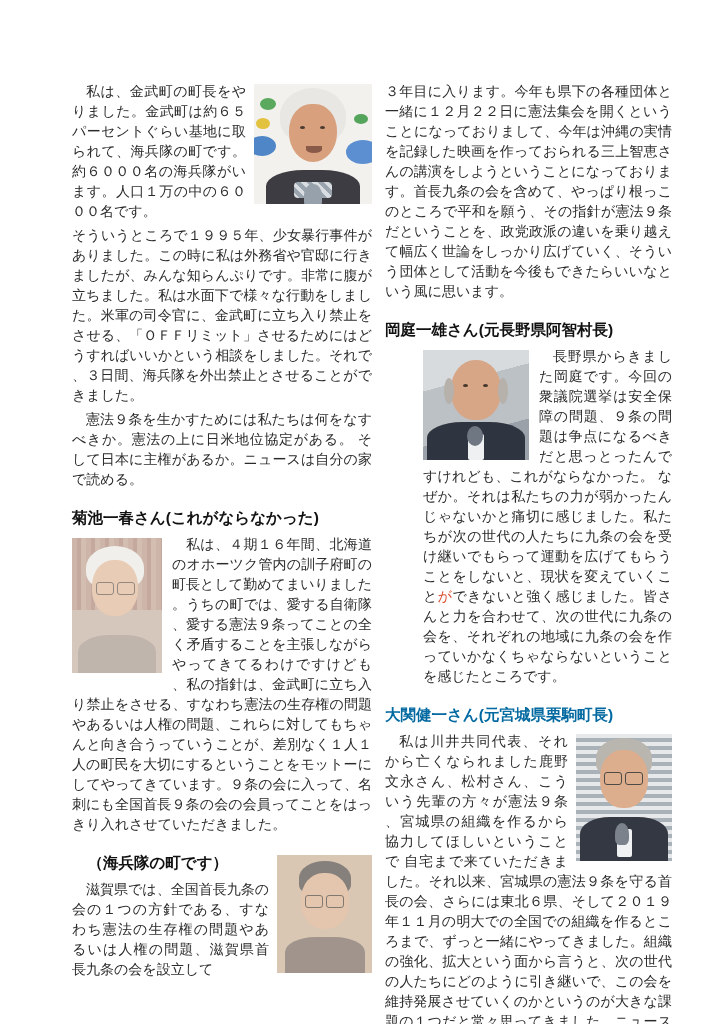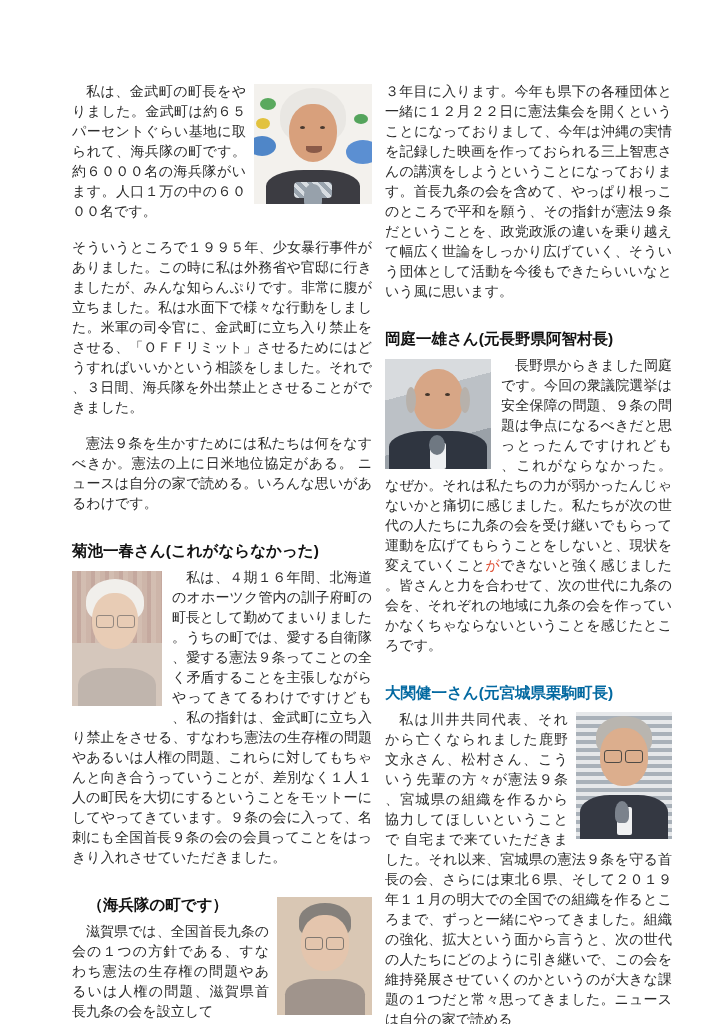--- a/index.html
+++ b/index.html
@@ -5,23 +5,23 @@
   html,body{margin:0;padding:0;background:#e8e8e8;}
   .page{position:relative;width:724px;height:1024px;background:#ffffff;overflow:hidden;
         box-sizing:border-box;padding:82px 52px 0 72px;}
   .cols{display:flex;gap:13px;}
   .col{box-sizing:border-box;}
   .col.left{width:300px;}
   .col.right{width:287px;}
   p.body{margin:0;font-family:"Liberation Serif","DejaVu Serif",serif;
          font-size:14px;line-height:20px;color:#2b2b2b;text-align:justify;
          overflow-wrap:anywhere;line-break:anywhere;}
-  p.body + p.body{margin-top:16px;}
+  p.body + p.body{margin-top:4px;}
   .indent{text-indent:1em;}
-  h2{margin:27px 0 7px 0;font-family:"Liberation Sans","DejaVu Sans",sans-serif;
+  h2{margin:18px 0 7px 0;font-family:"Liberation Sans","DejaVu Sans",sans-serif;
      font-weight:bold;font-size:15.5px;line-height:20px;color:#111111;}
   h2 .h-line{display:block;}
   h2 .h-line2{display:block;padding-left:1em;}
   .red{font-weight:normal;}
 
   
   .photo{position:relative;display:block;overflow:hidden;background:#e9e6e0;}
   .photo i{position:absolute;display:block;}
   .fr{float:right;margin:2px 0 5px 8px;}
   .fl{float:left;margin:3px 10px 5px 0;}
@@ -104,21 +104,21 @@
           <i class="mic"></i>
         </span>
         <span>私は、金武町の町長をやりました。金武町は約６５パーセントぐらい基地に取られて、海兵隊の町です。約６０００名の海兵隊がいます。人口１万の中の６０００名です。</span>
       </p>
 
       <p class="body" style="color: rgb(43, 43, 43);">
         <span>そういうところで１９９５年、少女暴行事件がありました。この時に私は外務省や官邸に行きましたが、みんな知らんぷりです。非常に腹が立ちました。私は水面下で様々な行動をしました。米軍の司令官に、金武町に立ち入り禁止をさせる、「ＯＦＦリミット」させるためにはどうすればいいかという相談をしました。それで、３日間、海兵隊を外出禁止とさせることができました。</span>
       </p>
 
       <p class="body indent" style="color: rgb(43, 43, 43);">
-        <span>憲法９条を生かすためには私たちは何をなすべきか。憲法の上に日米地位協定がある。 ニュースは自分の家で読める。いろんな思いがあるわけです。</span>
+        <span>憲法９条を生かすためには私たちは何をなすべきか。憲法の上に日米地位協定がある。 そして日本に主権があるか。ニュースは自分の家で読める。</span>
       </p>
 
       <h2 style="color: rgb(17, 17, 17);">
         <span>菊池一春さん(これがならなかった)</span>
       </h2>
 
       <p class="body indent" style="color: rgb(43, 43, 43);">
         <span class="photo photo2 fl">
           <i class="books"></i>
           <i class="hair"></i>
@@ -151,21 +151,21 @@
     <div class="col right">
 
       <p class="body" style="color: rgb(43, 43, 43);">
         <span>３年目に入ります。今年も県下の各種団体と一緒に１２月２２日に憲法集会を開くということになっておりまして、今年は沖縄の実情を記録した映画を作っておられる三上智恵さんの講演をしようということになっております。首長九条の会を含めて、やっぱり根っこのところで平和を願う、その指針が憲法９条だということを、政党政派の違いを乗り越えて幅広く世論をしっかり広げていく、そういう団体として活動を今後もできたらいいなという風に思います。</span>
       </p>
 
       <h2 style="color: rgb(17, 17, 17);">
         <span>岡庭一雄さん(元長野県阿智村長)</span>
       </h2>
 
-      <p class="body indent" style="color: rgb(43, 43, 43);">
+      <p class="body indent" style="color: rgb(43, 43, 43); margin-left: 38px;">
         <span class="photo photo4 fl">
           <i class="face"></i>
           <i class="hair-l"></i>
           <i class="hair-r"></i>
           <i class="eye-l"></i>
           <i class="eye-r"></i>
           <i class="torso"></i>
           <i class="shirt"></i>
           <i class="mic"></i>
         </span>

